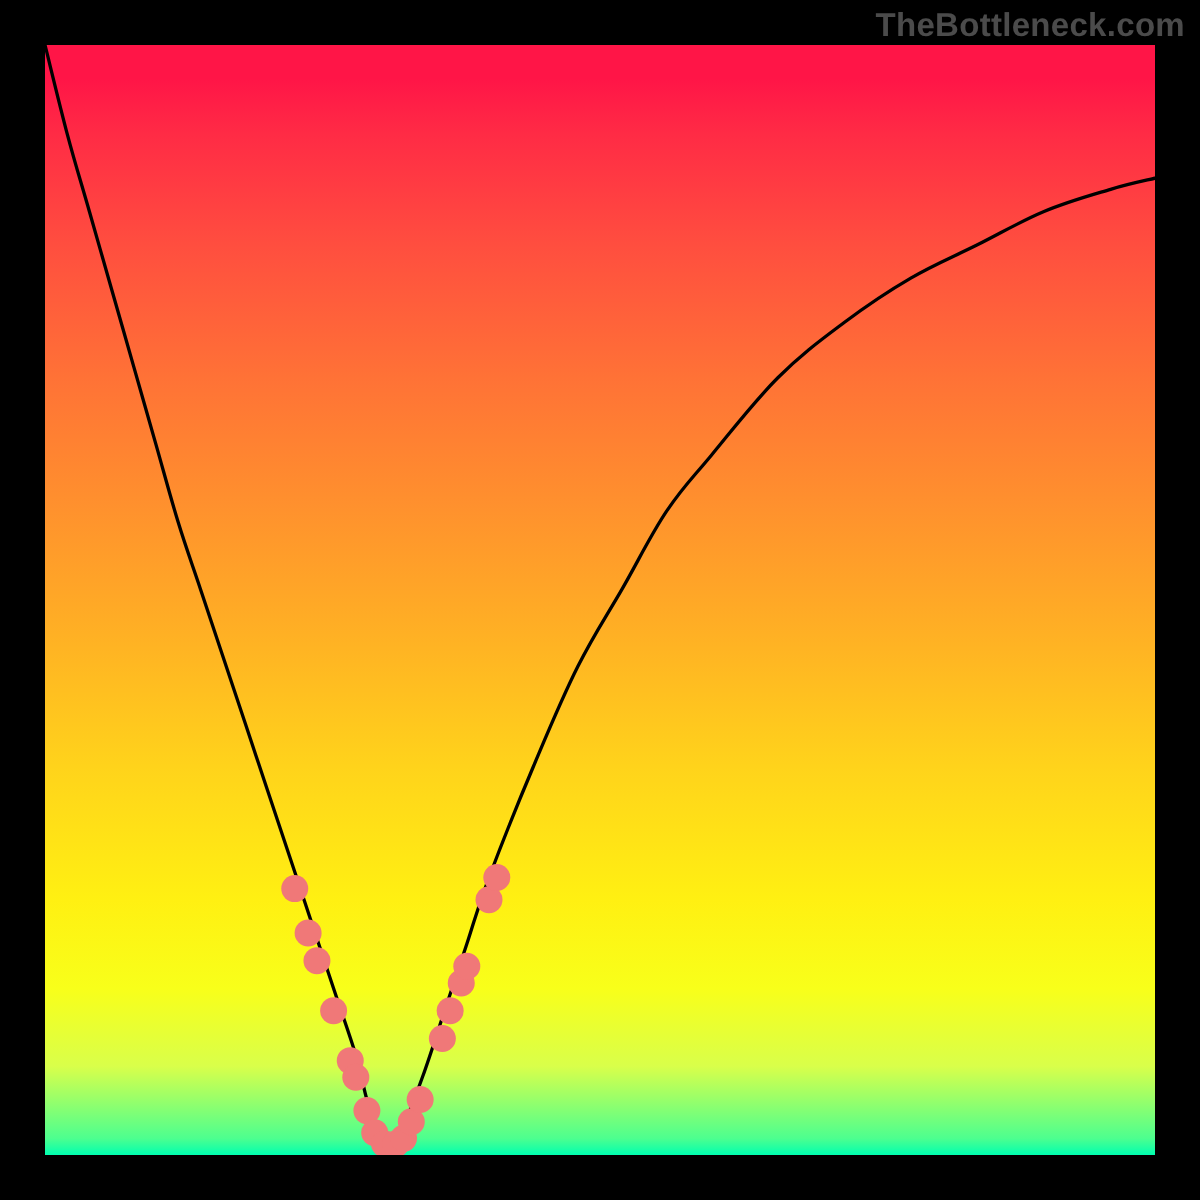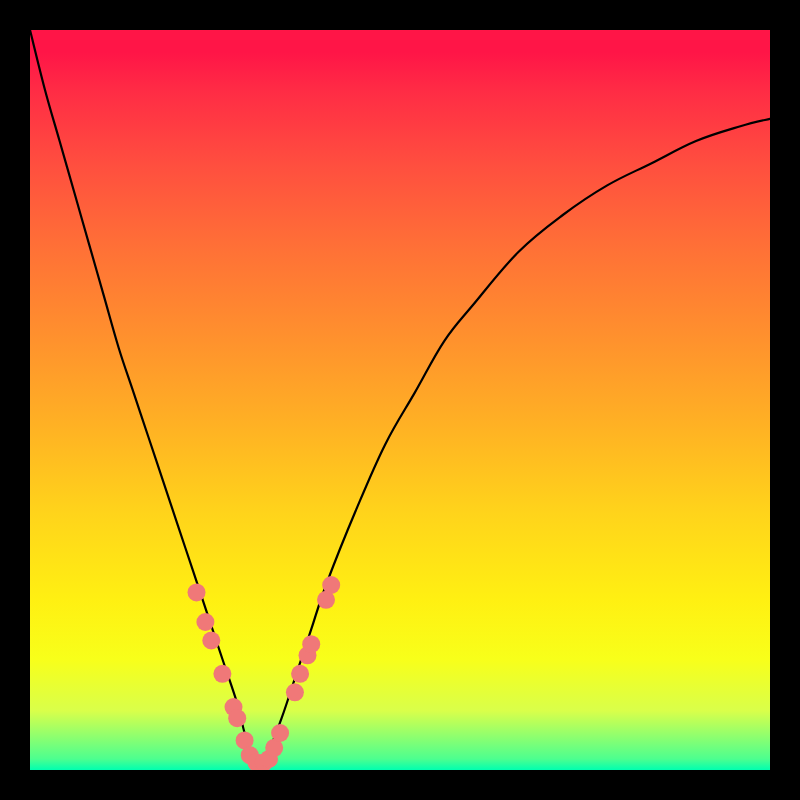--- a/index.html
+++ b/index.html
@@ -68,20 +68,21 @@
     width: 740px;
     height: 740px;
     z-index: 10;
   }
 </style>
 </head>
 <body>
 
 <div class="canvas">
 
+  <div class="watermark">TheBottleneck.com</div>
 
   <div class="frame" style="left:0;top:0;width:800px;height:30px;"></div>
   <div class="frame" style="left:0;top:770px;width:800px;height:30px;"></div>
   <div class="frame" style="left:0;top:0;width:30px;height:800px;"></div>
   <div class="frame" style="left:770px;top:0;width:30px;height:800px;"></div>
 
   <div class="plot-area">
     <div class="gradient-bg"></div>
     <svg class="curve" viewBox="0 0 740 740">
       <path id="curve-path" fill="none" stroke="#000000" stroke-width="2.2" stroke-linecap="round" d="M 0.0 0.0 C 2.7 10.7, 9.5 39.2, 14.8 59.2 C 20.1 79.2, 24.3 92.4, 29.6 111.0 C 34.9 129.6, 39.1 144.2, 44.4 162.8 C 49.7 181.4, 53.9 196.0, 59.2 214.6 C 64.5 233.2, 68.7 247.8, 74.0 266.4 C 79.3 285.0, 83.5 300.9, 88.8 318.2 C 94.1 335.5, 98.3 346.6, 103.6 362.6 C 108.9 378.6, 113.1 391.0, 118.4 407.0 C 123.7 423.0, 127.9 435.4, 133.2 451.4 C 138.5 467.4, 142.7 479.8, 148.0 495.8 C 153.3 511.8, 157.5 524.2, 162.8 540.2 C 168.1 556.2, 172.3 568.6, 177.6 584.6 C 182.9 600.6, 187.1 613.0, 192.4 629.0 C 197.7 645.0, 203.2 660.1, 207.2 673.4 C 211.2 686.7, 211.9 693.7, 214.6 703.0 C 217.3 712.3, 219.3 719.9, 222.0 725.2 C 224.7 730.5, 226.7 732.6, 229.4 732.6 C 232.1 732.6, 232.8 733.2, 236.8 725.2 C 240.8 717.2, 246.3 702.9, 251.6 688.2 C 256.9 673.5, 261.1 659.8, 266.4 643.8 C 271.7 627.8, 275.9 615.4, 281.2 599.4 C 286.5 583.4, 288.0 576.3, 296.0 555.0 C 304.0 533.7, 314.9 506.3, 325.6 481.0 C 336.3 455.7, 344.5 435.7, 355.2 414.4 C 365.9 393.1, 374.1 381.2, 384.8 362.6 C 395.5 344.0, 403.7 326.8, 414.4 310.8 C 425.1 294.8, 430.7 289.8, 444.0 273.8 C 457.3 257.8, 472.4 238.0, 488.4 222.0 C 504.4 206.0, 516.8 197.0, 532.8 185.0 C 548.8 173.0, 561.2 164.7, 577.2 155.4 C 593.2 146.1, 605.6 141.2, 621.6 133.2 C 637.6 125.2, 650.0 117.7, 666.0 111.0 C 682.0 104.3, 697.1 100.2, 710.4 96.2 C 723.7 92.2, 734.7 90.1, 740.0 88.8"></path>

